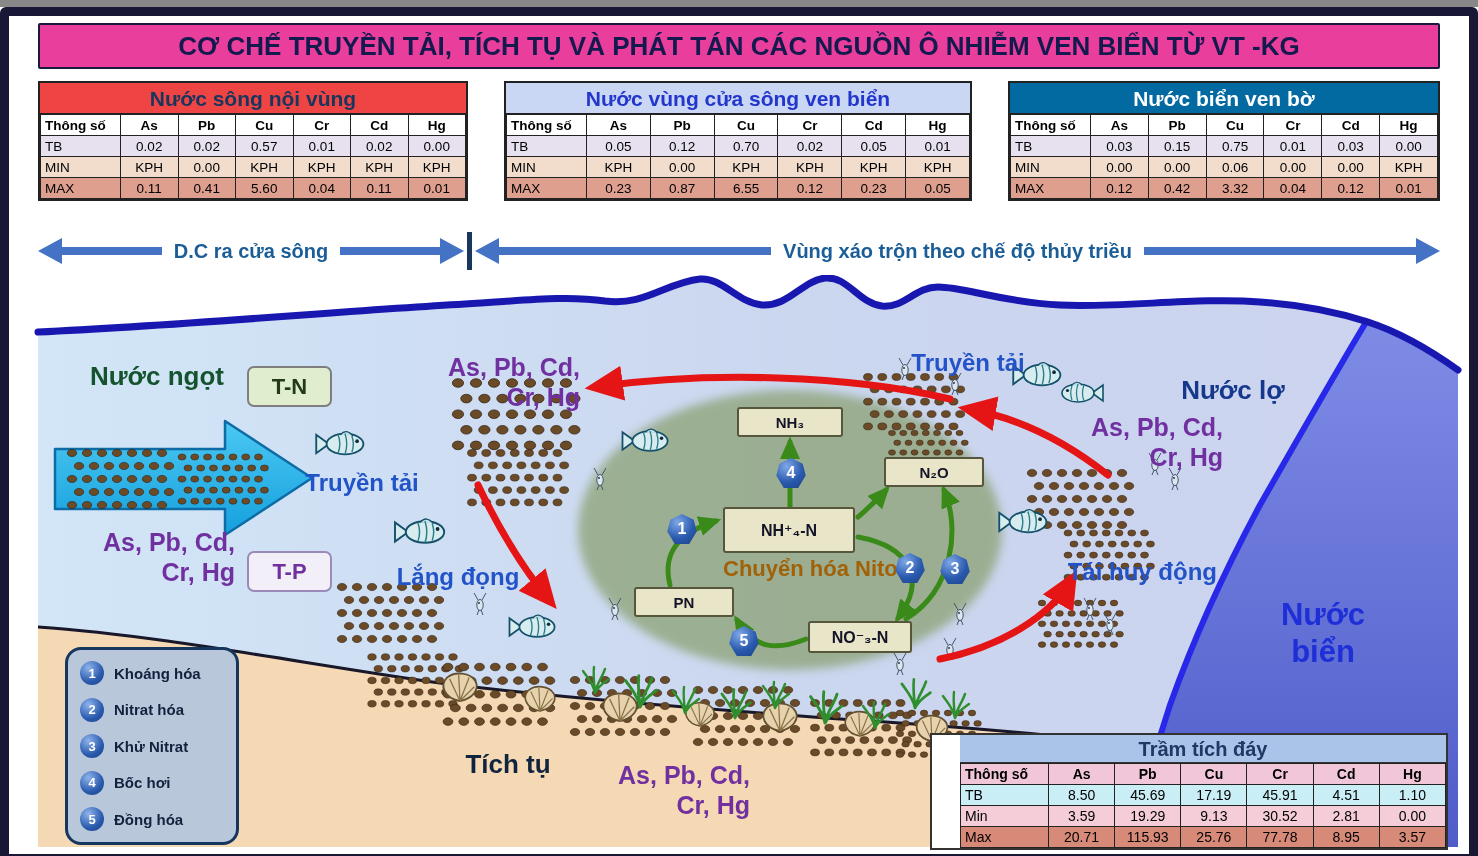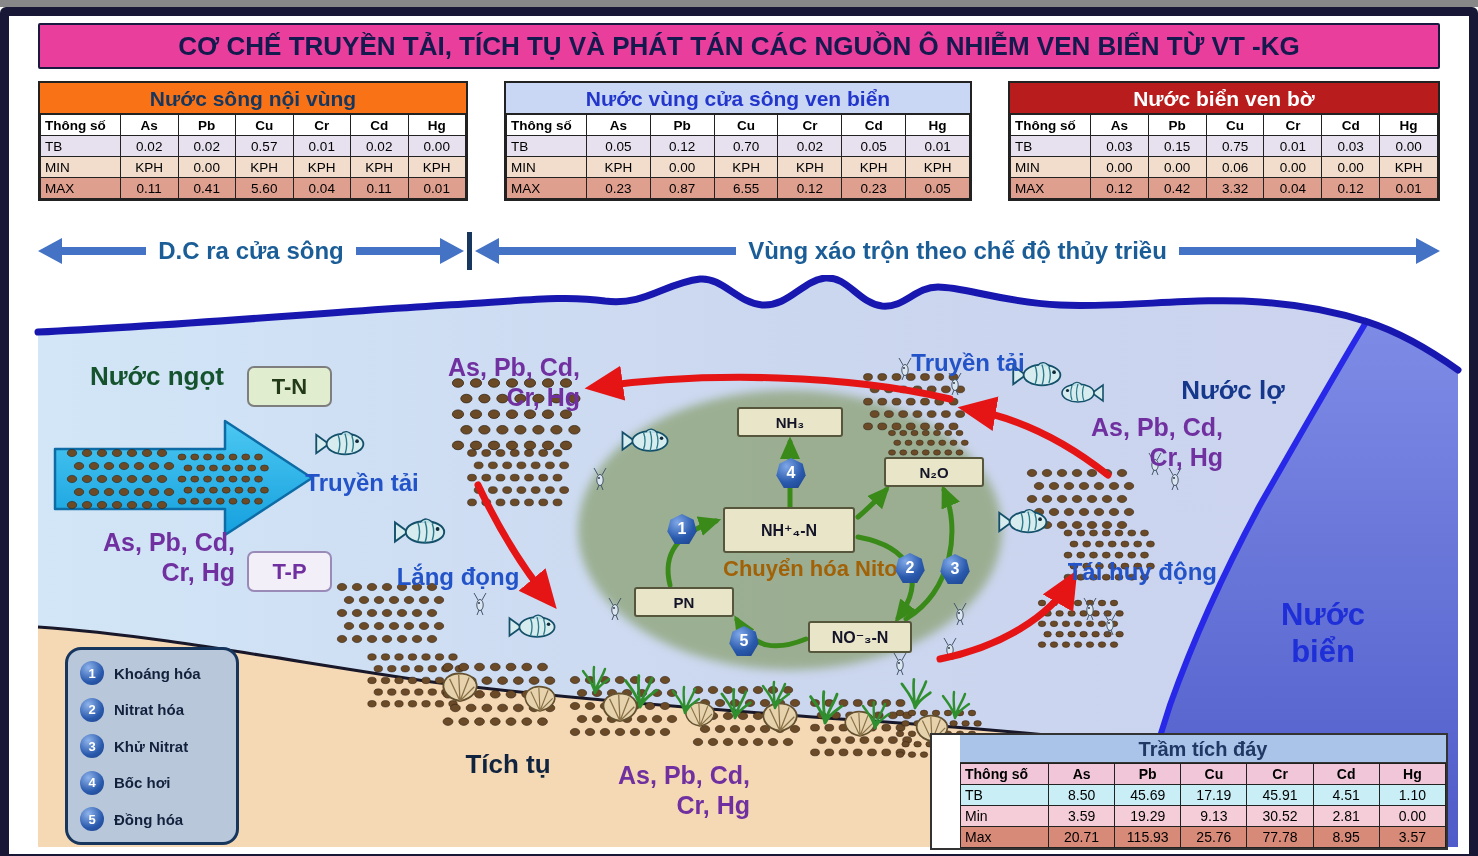--- a/index.html
+++ b/index.html
@@ -10,40 +10,40 @@
   
   .titlebar{position:absolute;left:38px;top:16px;width:1402px;height:46px;background:#EA3E9C;
     border:2px solid #1a1a40;border-radius:2px;display:flex;align-items:center;justify-content:center;
     font-weight:bold;font-size:26px;color:#141a4e;z-index:5;}
 
   
   .tables-row{position:absolute;left:38px;top:74px;width:1402px;display:flex;justify-content:space-between;z-index:5;}
   .ttop{background:#fff;border:2px solid #222;}
   .t-river{width:430px}.t-estuary{width:468px}.t-coastal{width:432px}
   .ttitle{height:31px;line-height:31px;text-align:center;font-weight:bold;font-size:21px;border-bottom:1px solid #222;}
-  .t-river .ttitle{background:#f97316;color:#17365d}
+  .t-river .ttitle{background:#ef4444;color:#17365d}
   .t-estuary .ttitle{background:#c9d6f4;color:#2336cc}
-  .t-coastal .ttitle{background:#b91c1c;color:#ffffff}
+  .t-coastal .ttitle{background:#0369a1;color:#ffffff}
   .dtable table{width:100%;border-collapse:collapse;table-layout:fixed;}
   .dtable th,.dtable td{border:1px solid #222;font-size:13.5px;padding:2.5px 4px;text-align:center;overflow:hidden;white-space:nowrap;}
   .dtable th:first-child,.dtable td:first-child{text-align:left;width:80px;}
   .dtable th{background:#fff;font-weight:bold;}
   .ttop .row-tb td{background:#e7e1ef}
   .ttop .row-min td{background:#f2ddcd}
   .ttop .row-max td{background:#de9f8f}
 
   
   .zones{position:absolute;left:38px;top:222px;width:1402px;height:44px;display:flex;align-items:center;gap:3px;z-index:5;}
   .zone{display:flex;align-items:center;height:100%;}
   .zone-left{width:426px}.zone-right{flex:1}
   .abar{flex:1;height:8px;background:#4472C4;min-width:10px;}
   .ah{width:0;height:0;flex:none;}
   .ah-left{border-right:24px solid #4472C4;border-top:13px solid transparent;border-bottom:13px solid transparent;}
   .ah-right{border-left:24px solid #4472C4;border-top:13px solid transparent;border-bottom:13px solid transparent;}
-  .zlabel{font-weight:bold;font-size:24px;color:#1b5e97;padding:0 12px;white-space:nowrap;}
+  .zlabel{font-weight:bold;font-size:20px;color:#1b5e97;padding:0 12px;white-space:nowrap;}
   .zdivider{width:5px;height:38px;background:#17375e;flex:none;}
 
   
   .scene{position:absolute;left:10px;top:268px;width:1458px;height:578px;z-index:1;}
   .scene-svg{position:absolute;left:0;top:0;}
 
   .slabel{position:absolute;font-weight:bold;z-index:10;}
   .l-freshwater{left:62px;top:86px;width:170px;text-align:center;font-size:26px;color:#14532d;}
   .l-brackish{left:1148px;top:100px;width:150px;text-align:center;font-size:26px;color:#16388c;}
   .l-sea{left:1238px;top:322px;width:150px;text-align:center;font-size:31px;color:#1f2fd8;line-height:1.18;}

